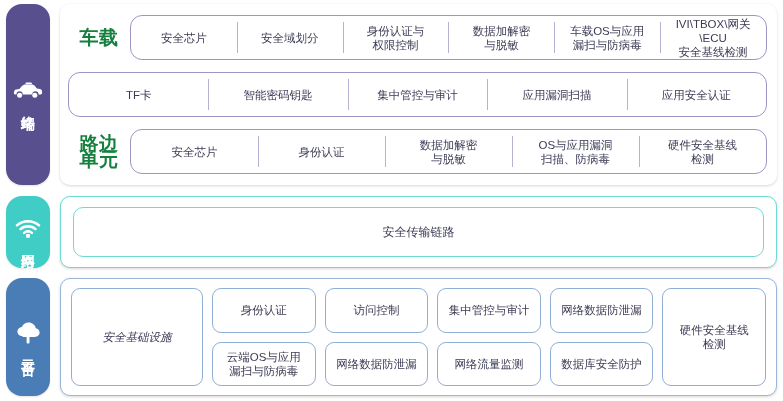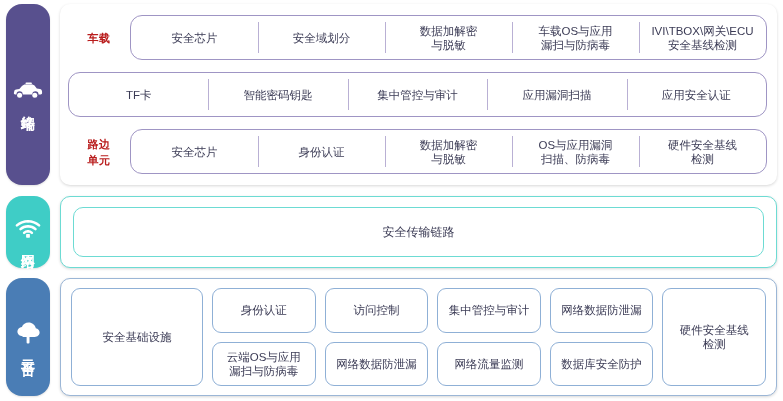--- a/index.html
+++ b/index.html
@@ -43,21 +43,21 @@
     display:flex;flex-direction:column;justify-content:center;
   }
   .panel-terminal{padding:7px 10px 7px 8px;gap:4px;}
   .panel-network{padding:10px 12px;border:1px solid #6ddbd3;}
   .panel-cloud{padding:9px 10px;border:1px solid #9bb6d6;}
 
   
   .t-row{display:flex;align-items:center;flex:1 1 0;min-height:0;}
   .t-rowlabel{
     width:62px;flex:0 0 62px;text-align:center;
-    color:#b91c1c;font-size:11px;font-weight:bold;line-height:16px;
+    color:#15803d;font-size:19px;font-weight:bold;line-height:16px;
     letter-spacing:.5px;
   }
   .pillbar{
     flex:1 1 auto;display:flex;align-items:stretch;
     border:1.4px solid #9f95c4;border-radius:12px;
     background:#ffffff;height:calc(100% - 8px);
     box-sizing:border-box;overflow:hidden;
   }
   .pillcell{
     flex:1 1 0;display:flex;align-items:center;justify-content:center;
@@ -78,21 +78,21 @@
   }
 
   
   .cloud-row{display:flex;gap:9px;height:100%;width:100%;}
   .cloudcard{
     border:1.3px solid #8fb0d6;border-radius:9px;background:#fff;
     display:flex;align-items:center;justify-content:center;text-align:center;
     font-size:11.5px;line-height:14px;color:#3b3b55;padding:2px 3px;
     box-sizing:border-box;
   }
-  .cloud-wide{flex:0 0 132px;height:100%;}
+  .cloud-wide{flex:0 0 132px;height:100%;font-style:italic;}
   .cloud-col{flex:1 1 0;display:flex;flex-direction:column;gap:9px;height:100%;}
   .cloud-col .cloudcard{flex:1 1 0;}
 </style>
 </head>
 <body>
 
 <div class="canvas">
 
   <div class="layer layer-terminal">
 
@@ -108,20 +108,21 @@
       <span class="tab-label">终端</span>
     </div>
 
     <div class="panel panel-terminal">
 
       <div class="t-row">
         <div class="t-rowlabel">车载</div>
         <div class="pillbar">
           <div class="pillcell">安全芯片</div>
           <div class="pillcell">安全域划分</div>
+          <div class="pillcell">身份认证与<br>权限控制</div>
           <div class="pillcell">数据加解密<br>与脱敏</div>
           <div class="pillcell">车载OS与应用<br>漏扫与防病毒</div>
           <div class="pillcell">IVI\TBOX\网关\ECU<br>安全基线检测</div>
         </div>
       </div>
 
       <div class="t-row">
         <div class="pillbar">
           <div class="pillcell">TF卡</div>
           <div class="pillcell">智能密码钥匙</div>

